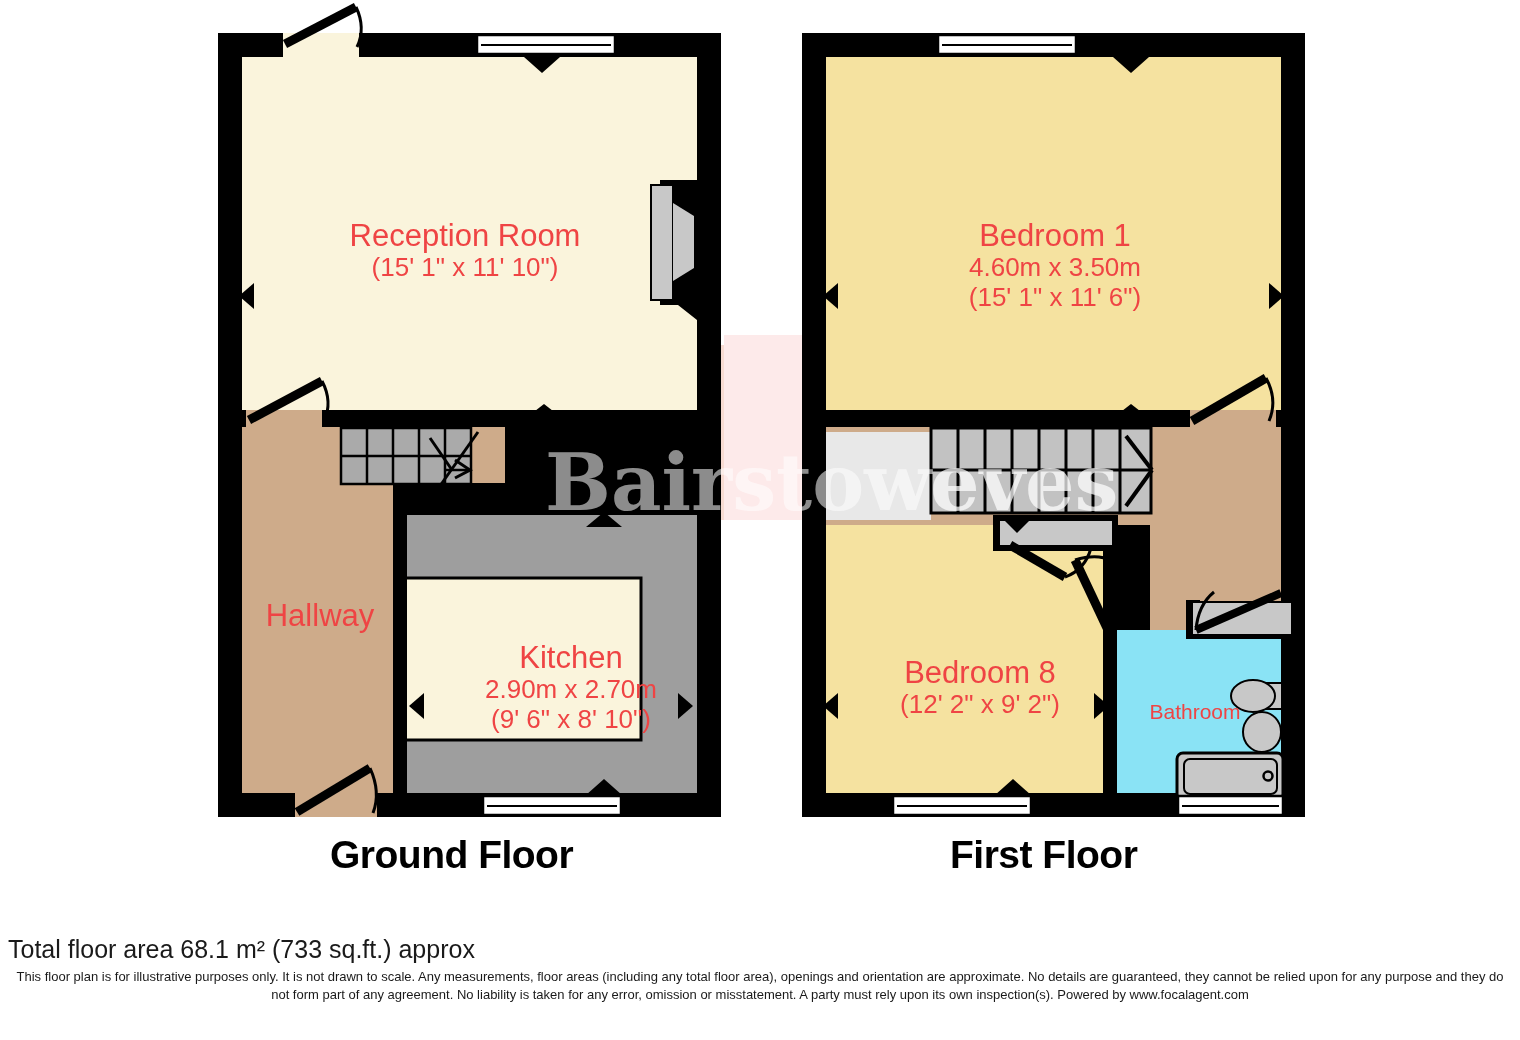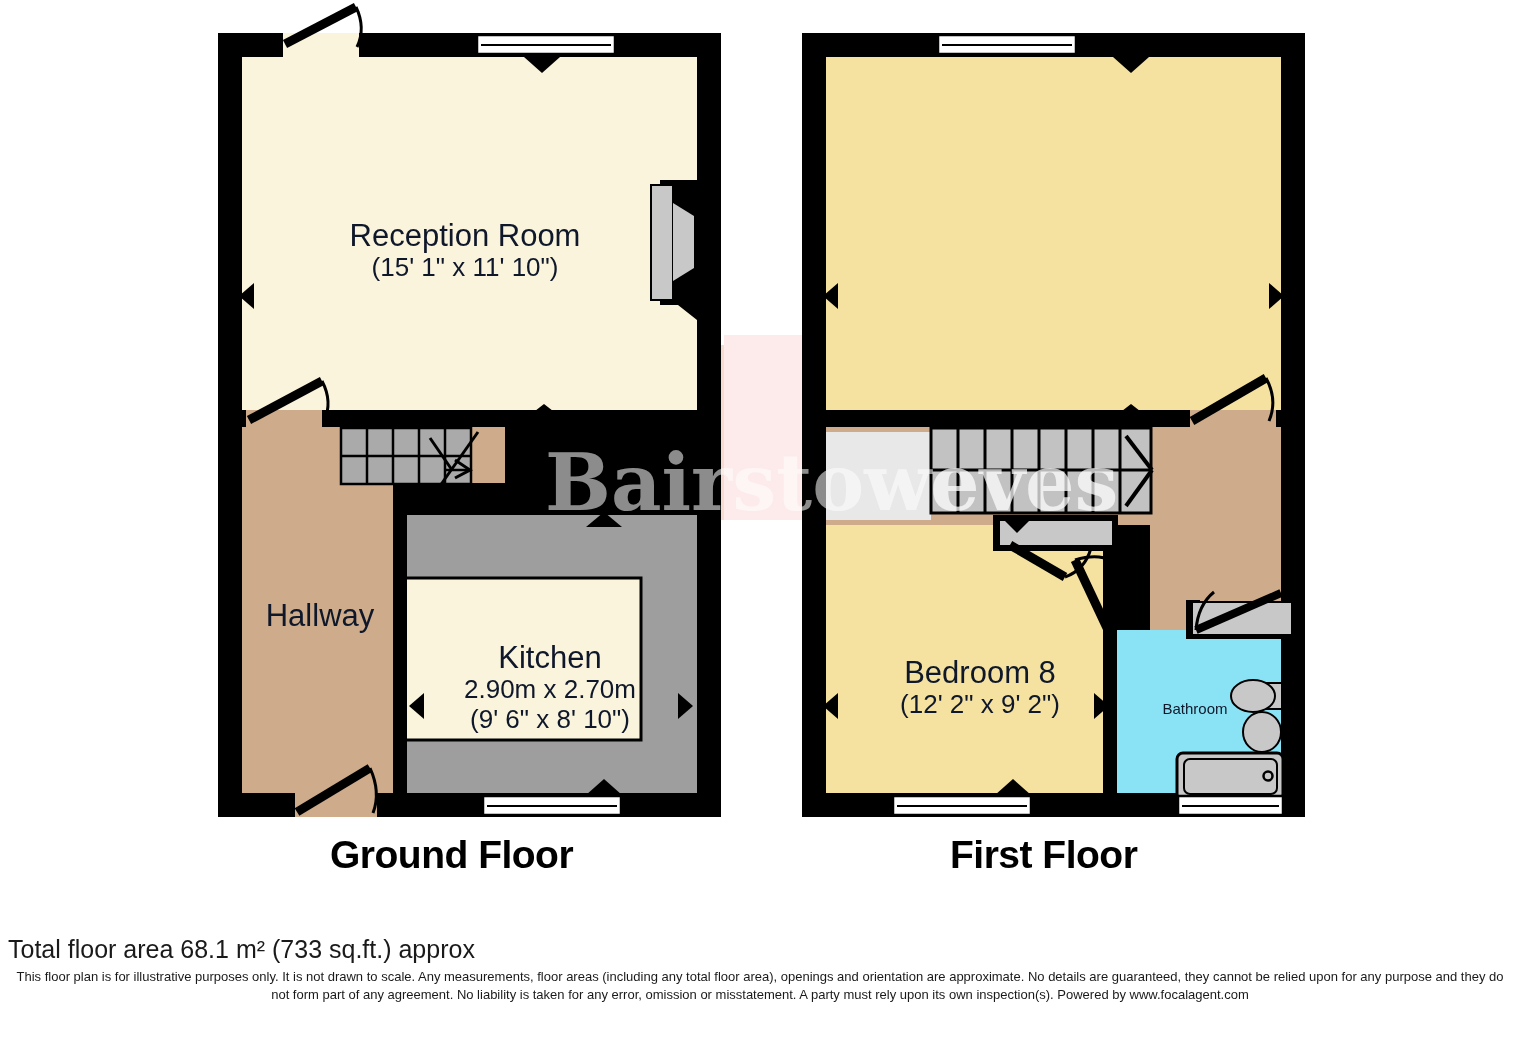--- a/index.html
+++ b/index.html
@@ -33,36 +33,36 @@
     color: #000000;
     letter-spacing: -0.5px;
     white-space: nowrap;
   }
   #ground-floor-title { left: 330px; top: 833px; }
   #first-floor-title  { left: 950px; top: 833px; }
 
   .room-label {
     position: absolute;
     text-align: center;
-    color: #0f172a;
+    color: #ef4444;
     white-space: nowrap;
     line-height: 1.14;
   }
   .room-name {
     font-size: 31px;
     display: block;
   }
   .room-dim {
     font-size: 26px;
     display: block;
   }
-  .room-label.small .room-name { font-size: 15px; }
+  .room-label.small .room-name { font-size: 21px; }
 
   #label-reception { left: 255px; top: 218px; width: 420px; }
-  #label-kitchen   { left: 405px; top: 640px; width: 290px; }
+  #label-kitchen   { left: 426px; top: 640px; width: 290px; }
   #label-hallway   { left: 225px; top: 598px; width: 190px; }
   #label-bedroom1  { left: 845px; top: 218px; width: 420px; }
   #label-bedroom2  { left: 830px; top: 655px; width: 300px; }
   #label-bathroom  { left: 1120px; top: 700px; width: 150px; }
 
   .footer {
     position: absolute;
     left: 0;
     width: 1520px;
     color: #1a1a1a;
@@ -291,20 +291,25 @@
   <div class="room-label" id="label-hallway">
     <span class="room-name">Hallway</span>
   </div>
 
   <div class="room-label" id="label-kitchen">
     <span class="room-name">Kitchen</span>
     <span class="room-dim">2.90m x 2.70m</span>
     <span class="room-dim">(9' 6" x 8' 10")</span>
   </div>
 
+  <div class="room-label" id="label-bedroom1">
+    <span class="room-name">Bedroom 1</span>
+    <span class="room-dim">4.60m x 3.50m</span>
+    <span class="room-dim">(15' 1" x 11' 6")</span>
+  </div>
 
   <div class="room-label" id="label-bedroom2">
     <span class="room-name">Bedroom 8</span>
     <span class="room-dim">(12' 2" x 9' 2")</span>
   </div>
 
   <div class="room-label small" id="label-bathroom">
     <span class="room-name">Bathroom</span>
   </div>
 

